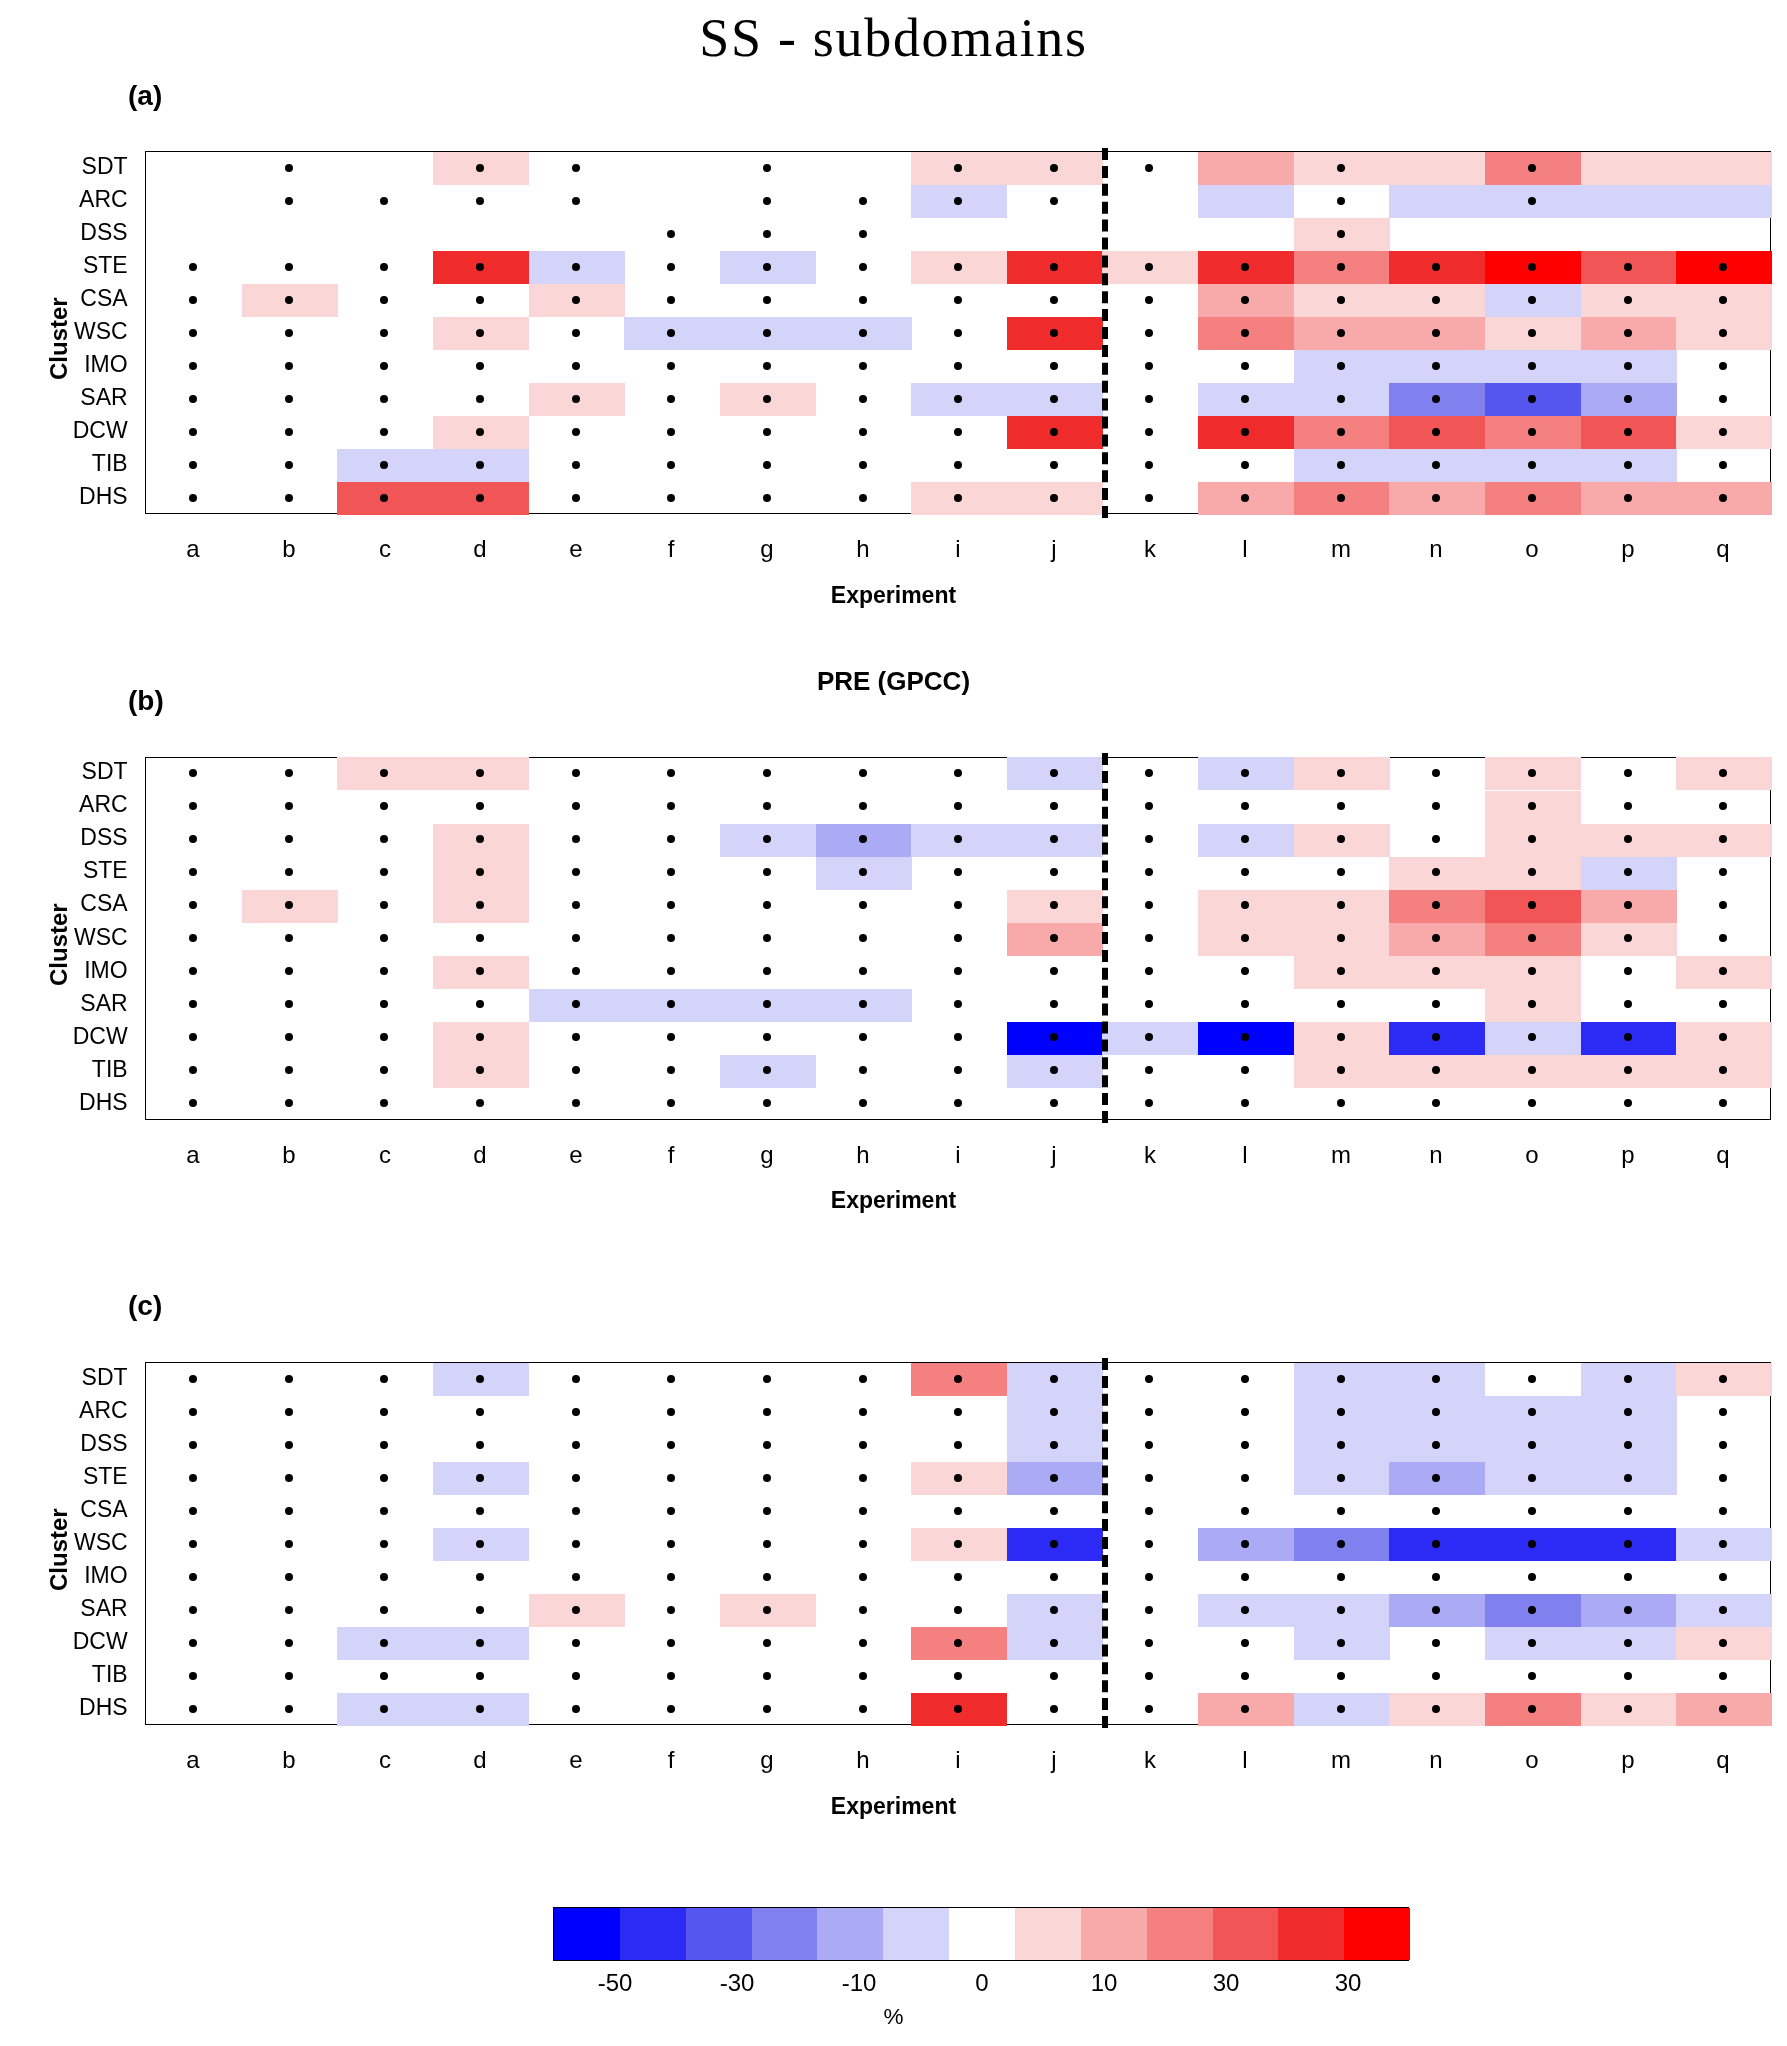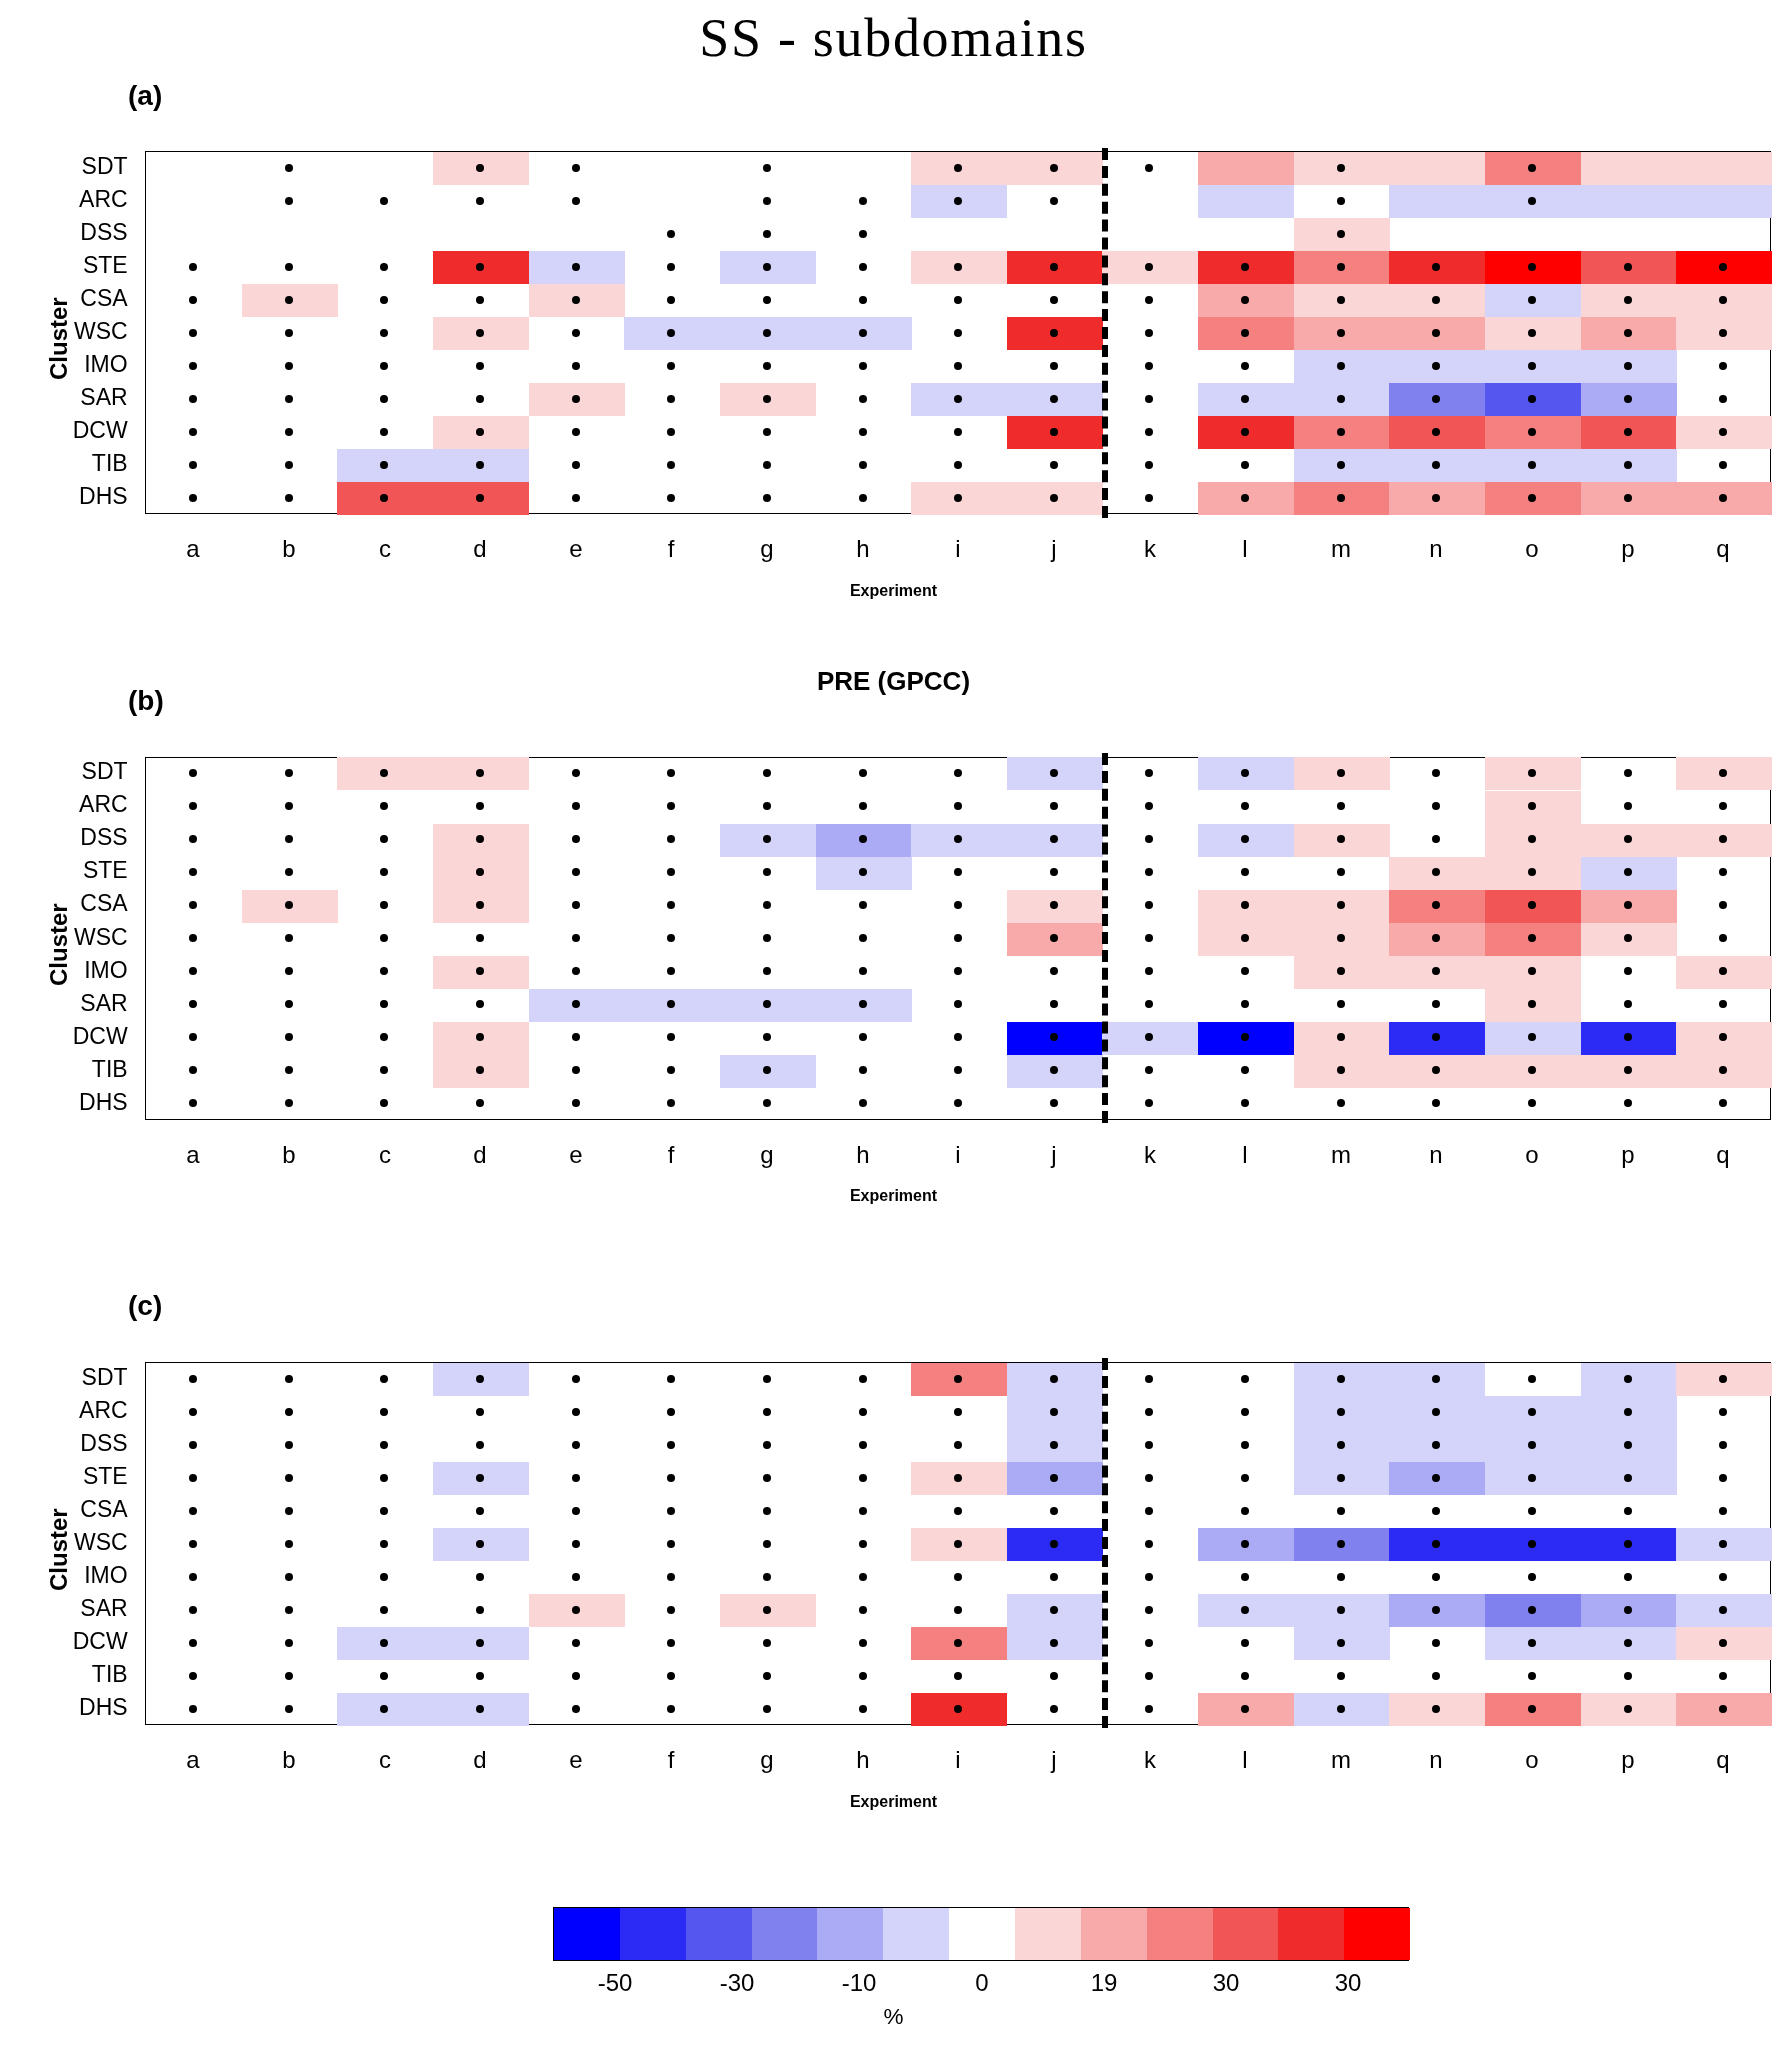--- a/index.html
+++ b/index.html
@@ -20,21 +20,21 @@
     position:absolute;font-size:28px;font-weight:bold;
   }
   .plotbox{
     position:absolute;border:1.7px solid #000;background:#fff;box-sizing:border-box;
   }
   .ylab{
     position:absolute;font-size:24px;font-weight:bold;
     transform:rotate(-90deg);transform-origin:left top;white-space:nowrap;
   }
   .xlab{
-    position:absolute;font-size:16px;font-weight:bold;text-align:center;width:1787px;left:0;
+    position:absolute;font-size:23px;font-weight:bold;text-align:center;width:1787px;left:0;
   }
   .ytick{
     position:absolute;font-size:23px;text-align:right;white-space:nowrap;
   }
   .xtick{
     position:absolute;font-size:24px;text-align:center;white-space:nowrap;
   }
   .cell{position:absolute;}
   .dot{position:absolute;width:7.8px;height:7.8px;border-radius:50%;background:#000;}
   .divider{position:absolute;width:0;border-left:6px dashed #000;}
@@ -918,19 +918,19 @@
         <div class="legend-seg" style="left: 593px; width: 66px; background: rgb(245, 128, 128);"></div>
         <div class="legend-seg" style="left: 659px; width: 66px; background: rgb(242, 85, 85);"></div>
         <div class="legend-seg" style="left: 724px; width: 66px; background: rgb(239, 43, 43);"></div>
         <div class="legend-seg" style="left: 790px; width: 66px; background: rgb(255, 0, 0);"></div>
       </div>
     <div class="legend-unit" style="top:97px;">%</div>
   <div class="legend-tick" style="left: 563px; width: 104px; top: 62px;">-50</div>
       <div class="legend-tick" style="left: 685px; width: 104px; top: 62px;">-30</div>
       <div class="legend-tick" style="left: 807px; width: 104px; top: 62px;">-10</div>
       <div class="legend-tick" style="left: 930px; width: 104px; top: 62px;">0</div>
-      <div class="legend-tick" style="left: 1052px; width: 104px; top: 62px;">19</div>
+      <div class="legend-tick" style="left: 1052px; width: 104px; top: 62px;">10</div>
       <div class="legend-tick" style="left: 1174px; width: 104px; top: 62px;">30</div>
       <div class="legend-tick" style="left: 1296px; width: 104px; top: 62px;">30</div>
     </div>
 
 </div>
 
 
 </body></html>

